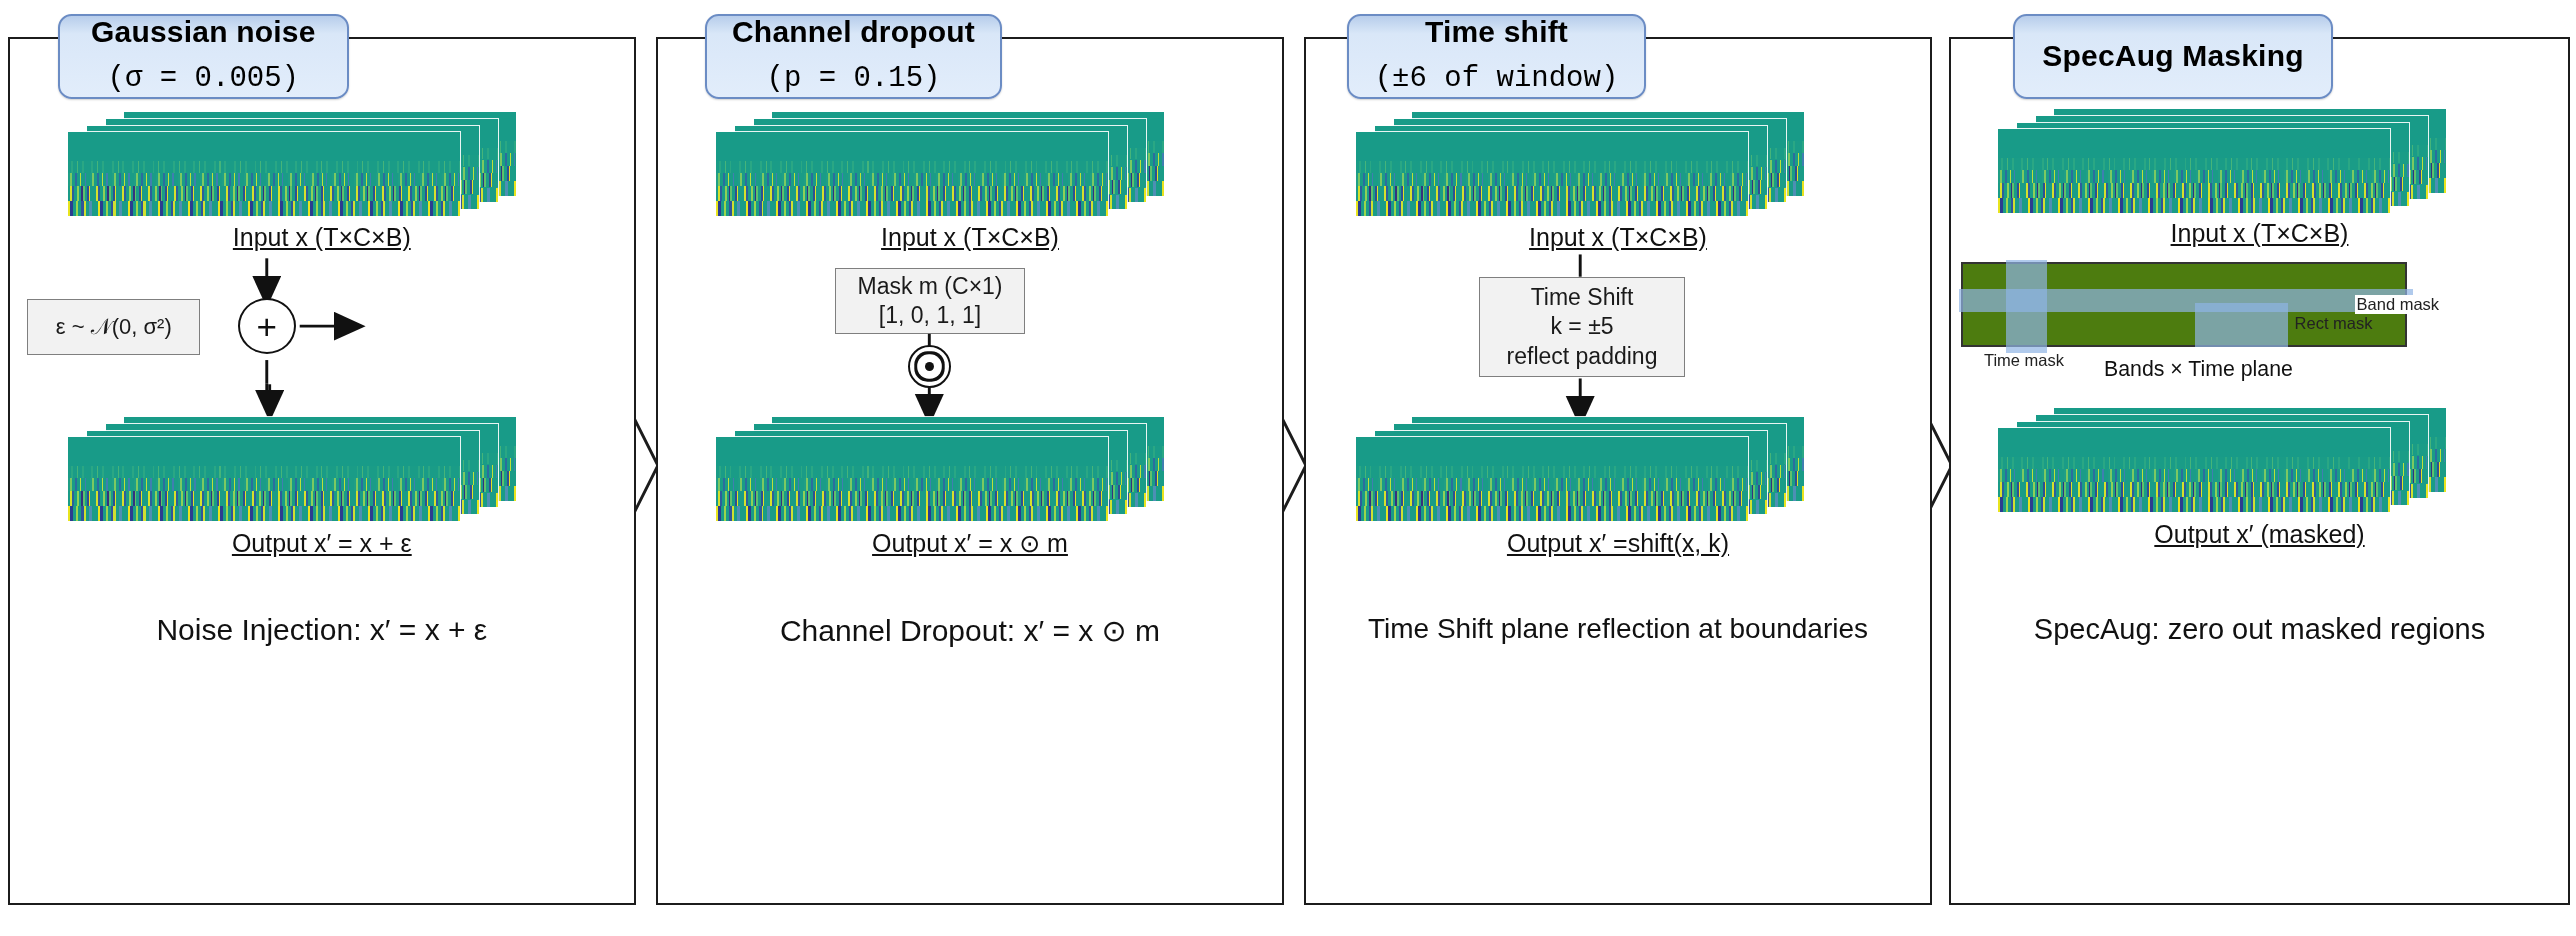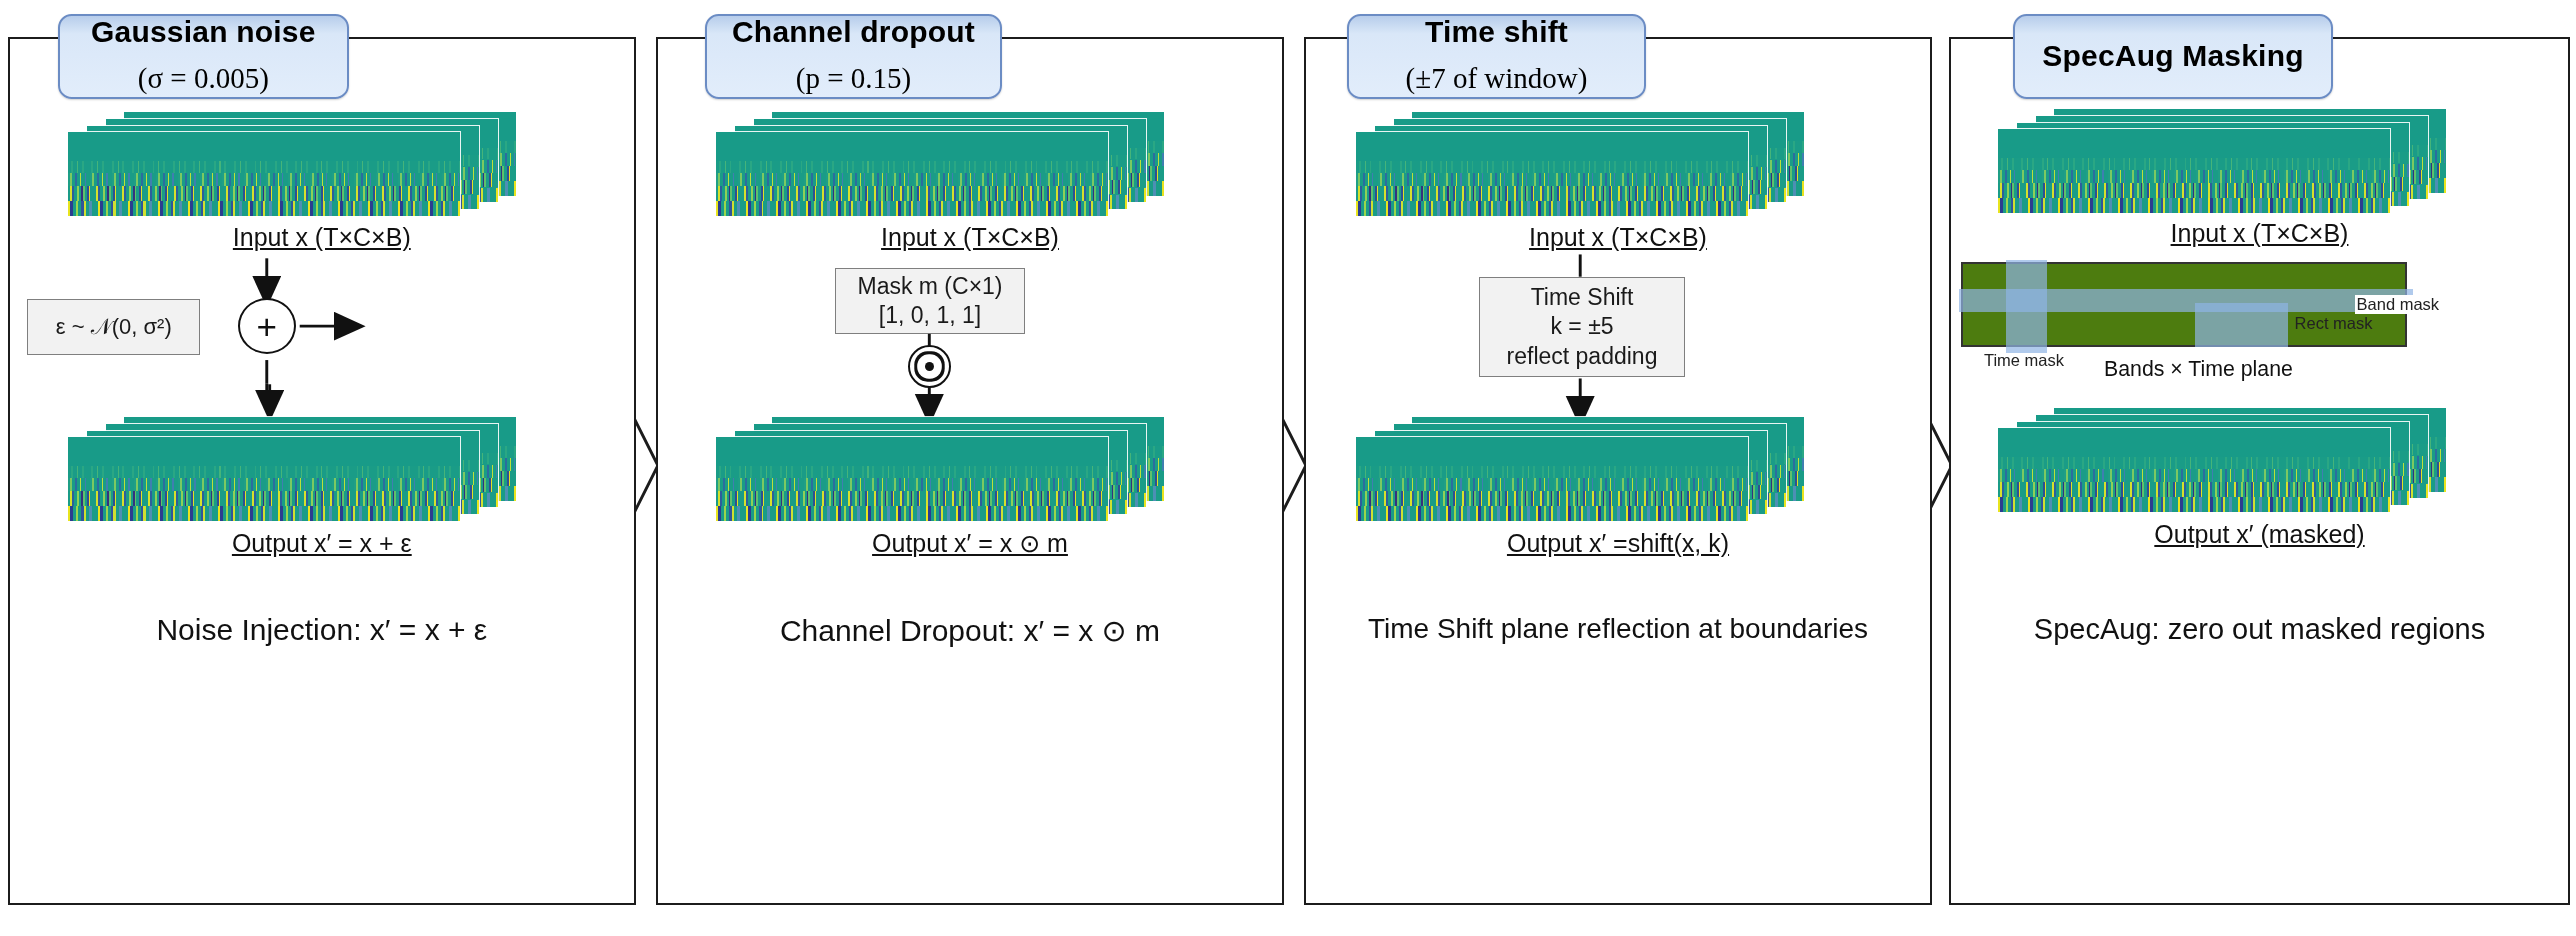--- a/index.html
+++ b/index.html
@@ -58,21 +58,21 @@
   .pill.tall { height: 85px; }
   .pill.short { height: 85px; }
   .pill-title {
     font-size: 30px;
     font-weight: bold;
     color: #000000;
     letter-spacing: 0.2px;
     line-height: 1.05;
   }
   .pill-sub {
-    font-family: Liberation Serif, serif;
+    font-family: Liberation Mono, monospace;
     font-size: 29px;
     color: #000;
     line-height: 1.15;
     margin-top: 14px;
   }
 
   
   .stack {
     position: absolute;
     width: 448px;
@@ -395,21 +395,21 @@
         </div>
     </div>
     <div class="caption" style="left:0; top:490px; width:100%;">Output x′ = x ⊙ m</div>
 
     <div class="footer" style="left:0; top:574px; width:100%;">Channel Dropout: x′ = x ⊙ m</div>
   </div>
 
   <div class="panel p2">
     <div class="pill tall" style="left:41px; width:299px;">
       <div class="pill-title">Time shift</div>
-      <div class="pill-sub">(±7 of window)</div>
+      <div class="pill-sub">(±6 of window)</div>
     </div>
 
     <div class="stack" style="left:50px; top:73px;">
       <div class="sheet" style="left:56px; top:0px;">
           <i class="row r1"></i>
           <i class="row r2"></i>
           <i class="row r3"></i>
           <i class="row r4"></i>
           <i class="row r5"></i>
         </div>

